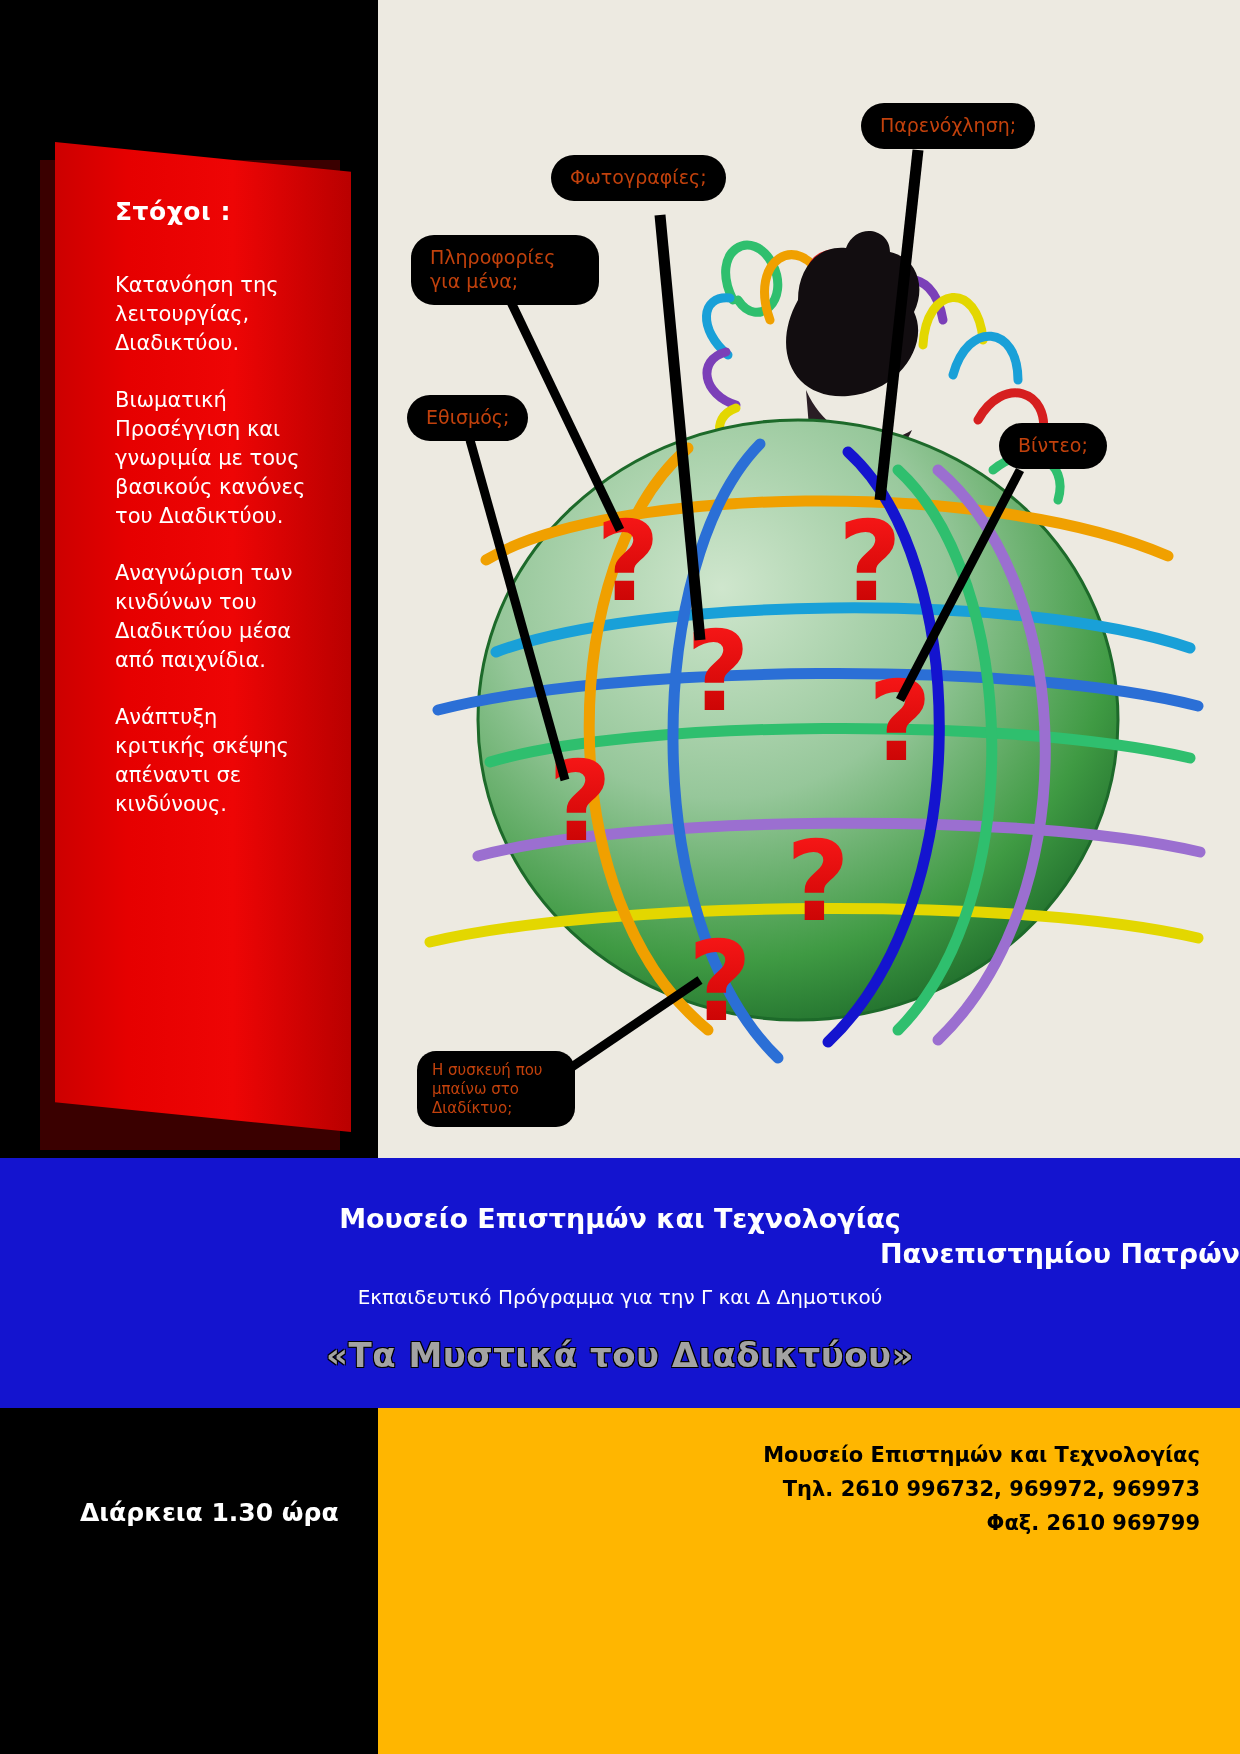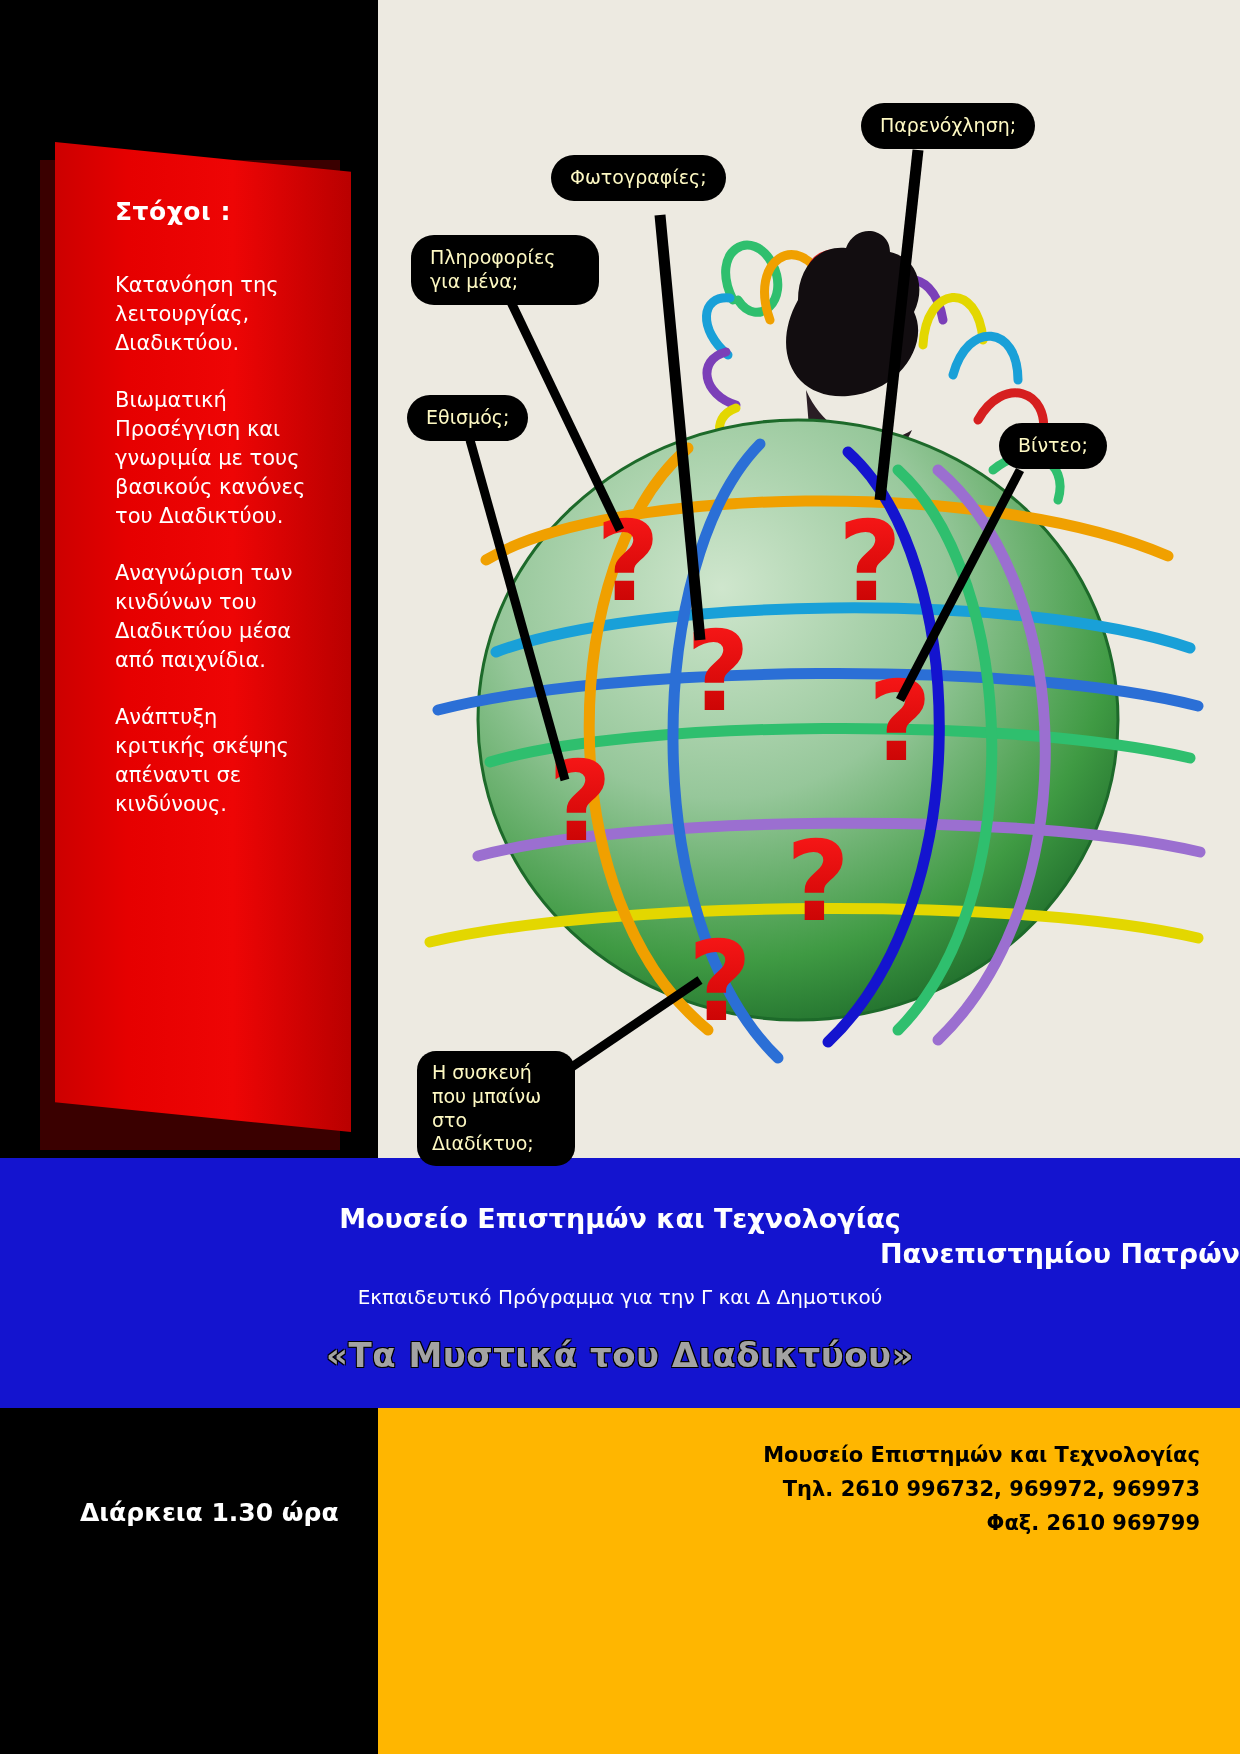--- a/index.html
+++ b/index.html
@@ -41,25 +41,25 @@
   }
   .goal{
     font-size:21px;line-height:1.38;margin:0 0 28px 0;font-weight:400;
   }
 
   
   .globe-wrap{position:absolute;left:378px;top:0;width:862px;height:1158px;}
 
   
   .bubble{
-    position:absolute;background:#000;color:#fef9c3;border-radius:22px;
+    position:absolute;background:#000;color:#c2410c;border-radius:22px;
     padding:10px 18px;font-size:19px;line-height:1.25;z-index:6;
     box-shadow:0 0 0 1px #000;
   }
-  .bubble.small{font-size:19px;border-radius:18px;padding:9px 14px;}
+  .bubble.small{font-size:15px;border-radius:18px;padding:9px 14px;}
 
   
   .blue-band{
     position:absolute;left:0;top:1158px;width:1240px;height:250px;
     background:#1414cf;
     color:#fff;text-align:center;
   }
   .org1{font-size:27px;font-weight:bold;margin:0;padding-top:44px;line-height:1.28;}
   .org2{font-size:27px;font-weight:bold;margin:0;line-height:1.28;text-align:right;}
   .prog{font-size:20px;margin:14px 0 0 0;font-weight:400;}

